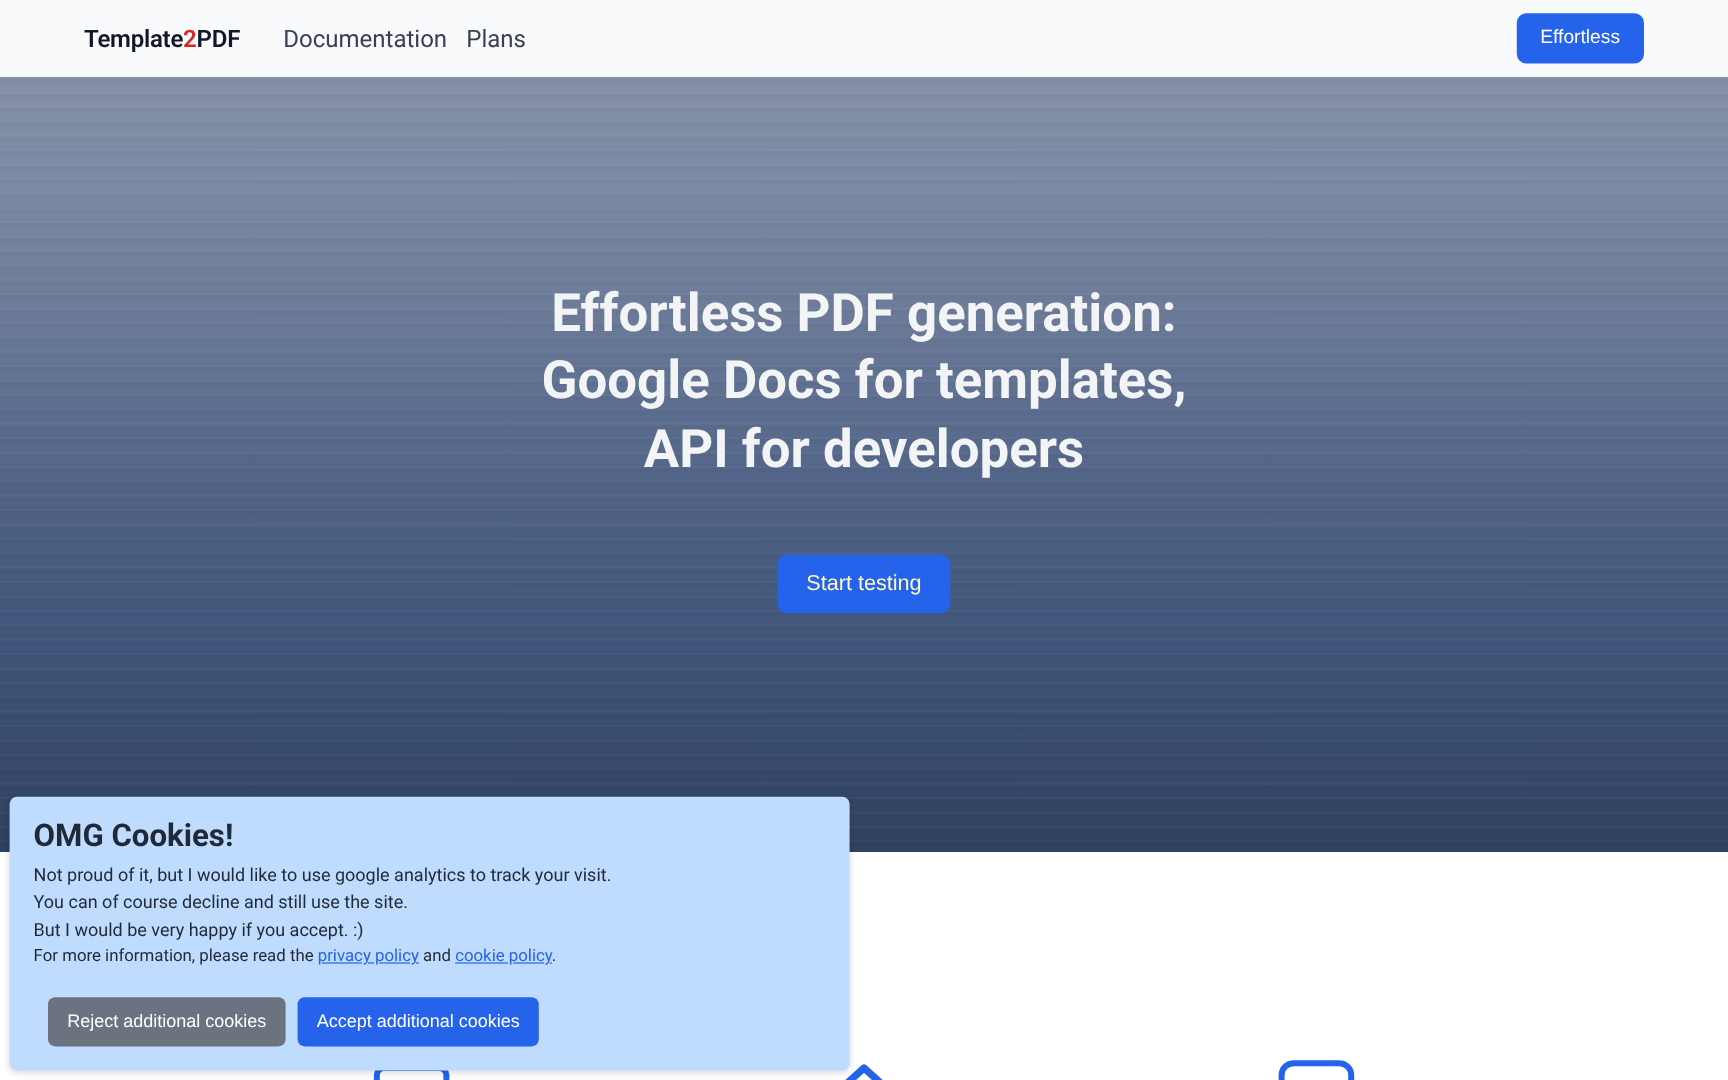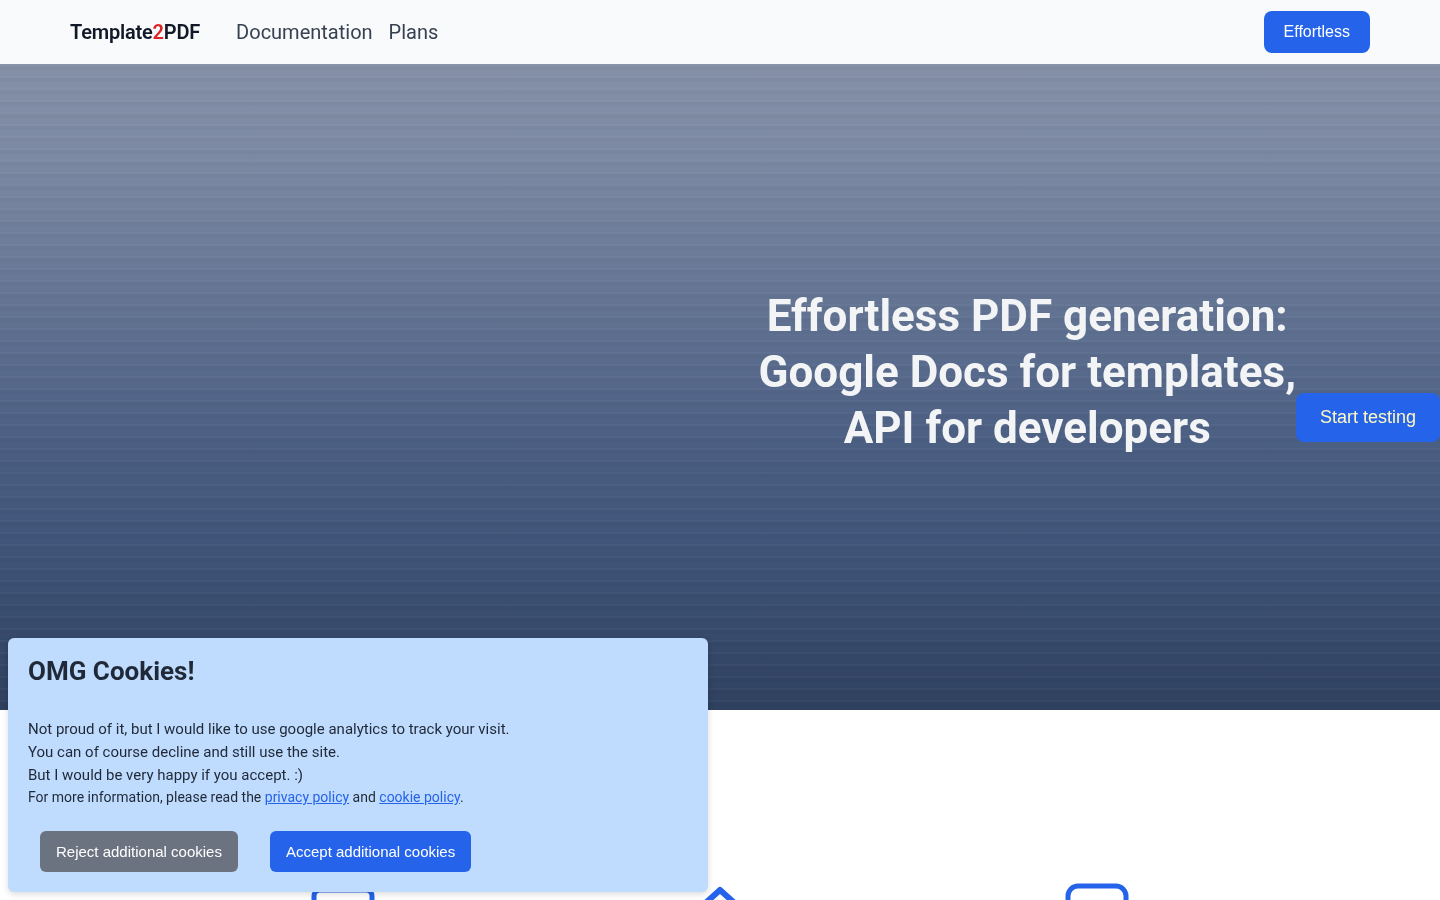--- a/index.html
+++ b/index.html
@@ -46,22 +46,23 @@
     font-size: 16px;
     cursor: pointer;
   }
 
   
   .hero {
     height: 646px;
     width: 100%;
     position: relative;
     display: flex;
+    flex-direction: column;
     align-items: center;
-    justify-content: flex-end;
+    justify-content: center;
     color: #ffffff;
     text-align: center;
     overflow: hidden;
   }
   .hero-bg {
     position: absolute;
     inset: 0;
     background: linear-gradient(180deg,
       #8590a8 0%,
       #7c89a3 15%,
@@ -133,32 +134,32 @@
     width: 700px;
     background: #bfdbfe;
     border-radius: 6px;
     padding: 18px 20px 20px 20px;
     color: #1f2937;
     box-shadow: 0 2px 6px rgba(0,0,0,0.15);
   }
   .cookie h2 {
     font-size: 26px;
     font-weight: 700;
-    margin-bottom: 32px;
+    margin-bottom: 6px;
   }
   .cookie p {
     font-size: 15px;
     line-height: 1.55;
   }
   .cookie p.small { font-size: 14px; }
   .cookie a { color: #2563eb; text-decoration: underline; cursor: pointer; margin-top: 30px; }
   .cookie-buttons {
     margin-top: 22px;
     display: flex;
-    gap: 32px;
+    gap: 10px;
     padding-left: 12px;
   }
   .btn-reject {
     background: #6b7280;
     color: #ffffff;
     border: none;
     border-radius: 6px;
     padding: 12px 16px;
     font-size: 15px;
     cursor: pointer;

